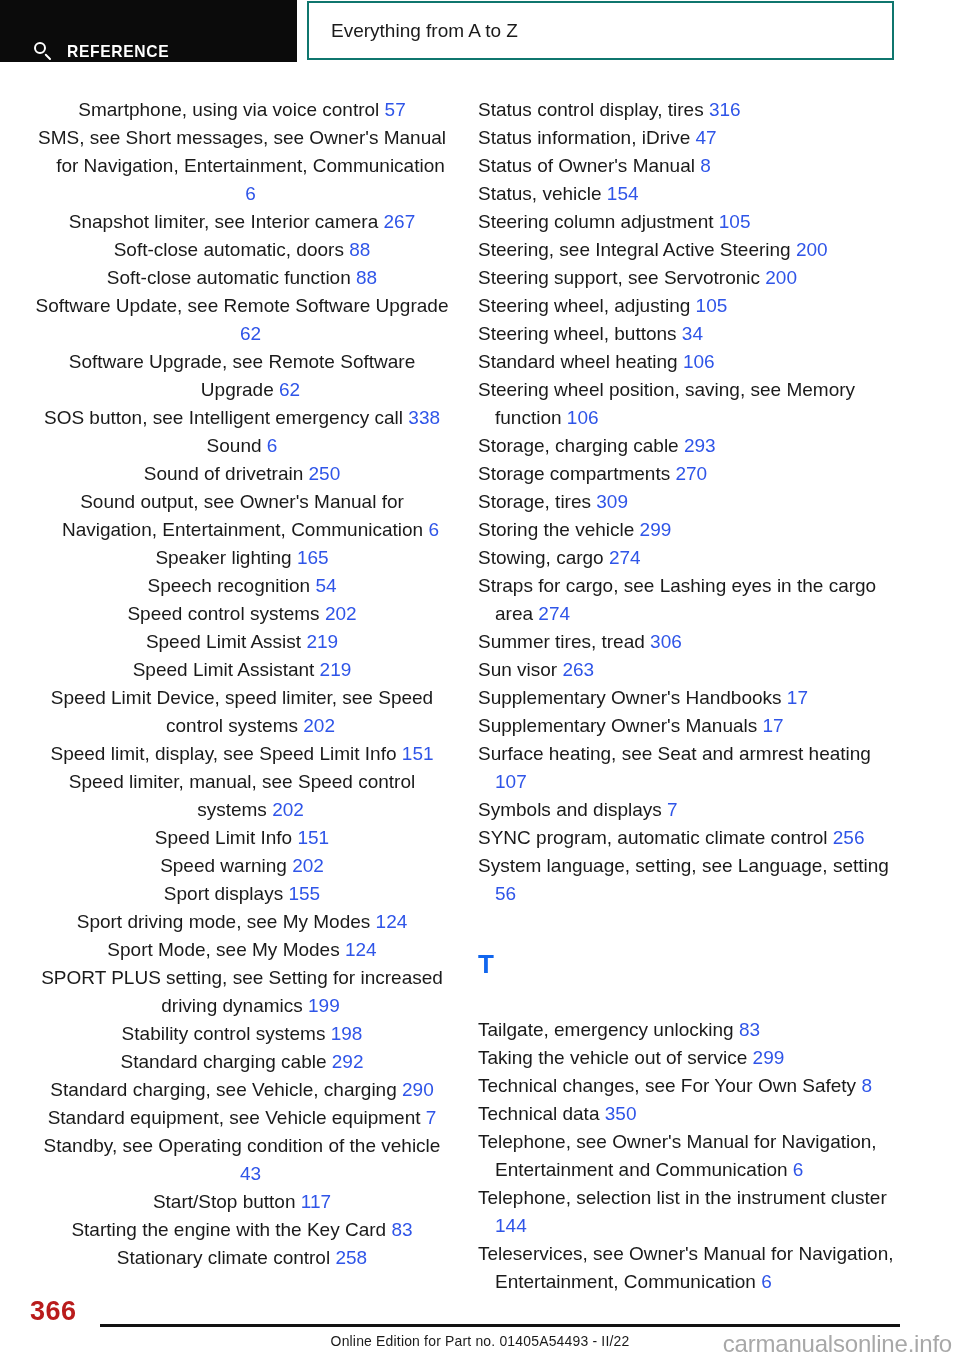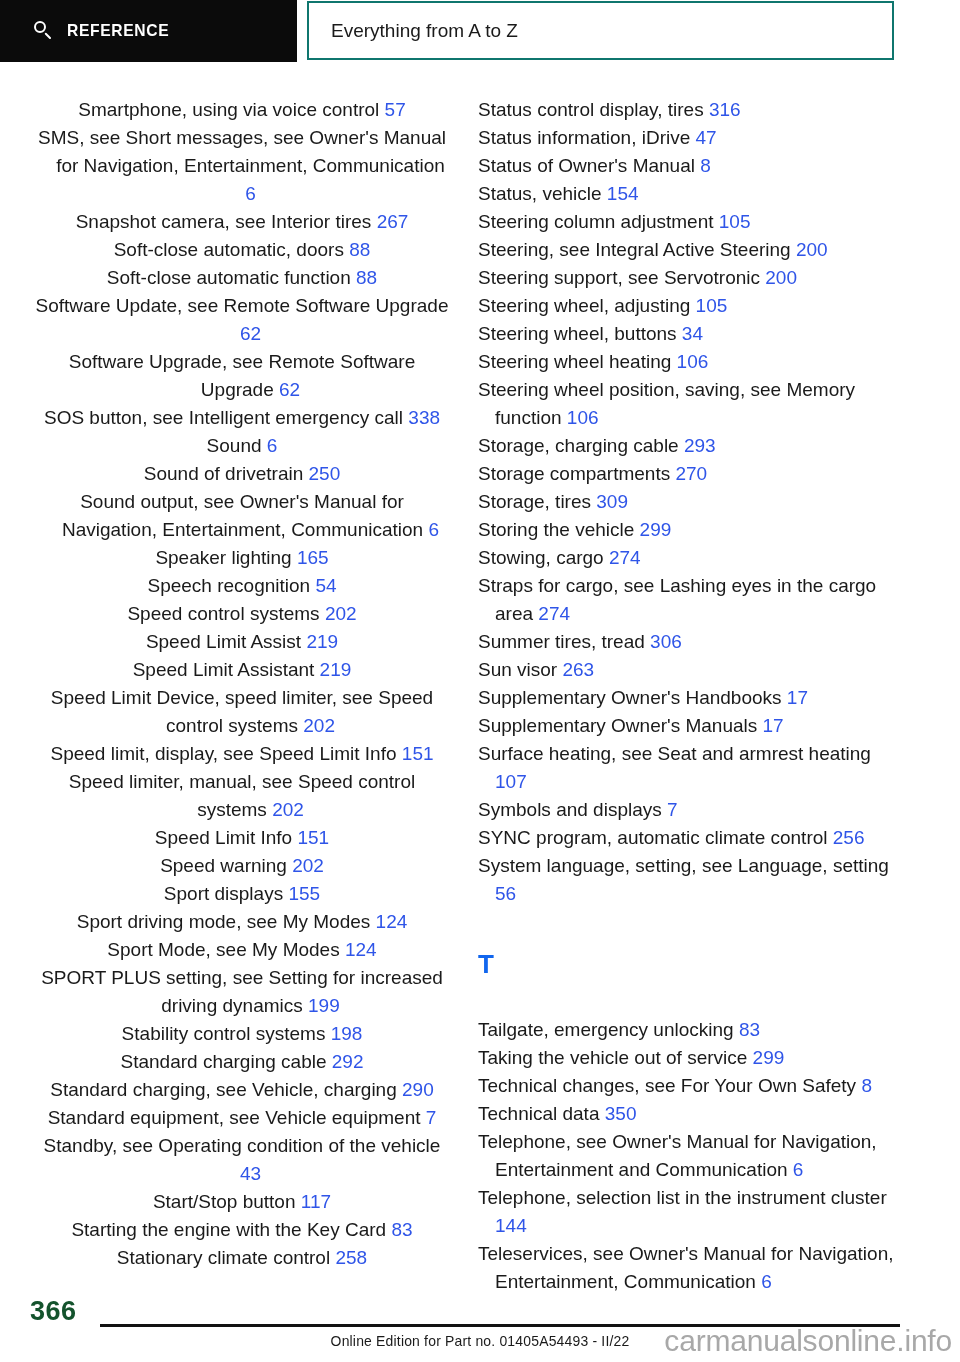--- a/index.html
+++ b/index.html
@@ -26,21 +26,21 @@
     height: 62px;
   }
   .header-tab {
     position: absolute;
     left: 0;
     top: 0;
     width: 297px;
     height: 62px;
     background: #0b0b0b;
     display: flex;
-    align-items: center;
+    align-items: flex-end;
     box-sizing: border-box;
     padding-left: 34px;
   }
   .search-icon {
     width: 20px;
     height: 20px;
     position: relative;
     flex: 0 0 auto;
     margin-right: 13px;
   }
@@ -139,21 +139,21 @@
     bottom: 0;
     width: 960px;
     height: 78px;
   }
   .page-number {
     position: absolute;
     left: 30px;
     top: 12px;
     font-size: 27px;
     font-weight: bold;
-    color: #14532d;
+    color: #b91c1c;
     font-family: "Liberation Sans Narrow", "Liberation Sans", sans-serif;
     letter-spacing: 0.5px;
   }
   .footer-rule {
     position: absolute;
     left: 100px;
     top: 40px;
     width: 800px;
     height: 3px;
     background: #111111;
@@ -167,21 +167,21 @@
     font-size: 15px;
     color: #1a1a1a;
     font-family: "Liberation Sans Narrow", "Liberation Sans", sans-serif;
     letter-spacing: 0.2px;
     transform: scaleX(0.93);
   }
   .watermark {
     position: absolute;
     right: 8px;
     bottom: 4px;
-    font-size: 30px;
+    font-size: 24px;
     color: #a8a8a8;
     font-family: "Liberation Sans", sans-serif;
     letter-spacing: -0.2px;
     white-space: nowrap;
   }
 </style>
 </head>
 <body>
 
 <div class="header">
@@ -194,21 +194,21 @@
   </div>
   <div class="header-box">
     <span class="header-box-label">Everything from A to Z</span>
   </div>
 </div>
 
 <div class="columns">
   <div class="col col-left" id="col-left">
       <div class="entry"><span class="first">Smartphone, using via voice control </span><span class="pg">57</span></div>
       <div class="entry"><span class="first">SMS, see Short messages, see Owner's Manual for Navigation, Entertainment, Communication </span><span class="pg">6</span></div>
-      <div class="entry"><span class="first">Snapshot camera, see Interior tires </span><span class="pg">267</span></div>
+      <div class="entry"><span class="first">Snapshot limiter, see Interior camera </span><span class="pg">267</span></div>
       <div class="entry"><span class="first">Soft-close automatic, doors </span><span class="pg">88</span></div>
       <div class="entry"><span class="first">Soft-close automatic function </span><span class="pg">88</span></div>
       <div class="entry"><span class="first">Software Update, see Remote Software Upgrade </span><span class="pg">62</span></div>
       <div class="entry"><span class="first">Software Upgrade, see Remote Software Upgrade </span><span class="pg">62</span></div>
       <div class="entry"><span class="first">SOS button, see Intelligent emergency call </span><span class="pg">338</span></div>
       <div class="entry"><span class="first">Sound </span><span class="pg">6</span></div>
       <div class="entry"><span class="first">Sound of drivetrain </span><span class="pg">250</span></div>
       <div class="entry"><span class="first">Sound output, see Owner's Manual for Navigation, Entertainment, Communication </span><span class="pg">6</span></div>
       <div class="entry"><span class="first">Speaker lighting </span><span class="pg">165</span></div>
       <div class="entry"><span class="first">Speech recognition </span><span class="pg">54</span></div>
@@ -236,21 +236,21 @@
   <div class="col col-right" id="col-right">
       <div class="entry"><span class="first">Status control display, tires </span><span class="pg">316</span></div>
       <div class="entry"><span class="first">Status information, iDrive </span><span class="pg">47</span></div>
       <div class="entry"><span class="first">Status of Owner's Manual </span><span class="pg">8</span></div>
       <div class="entry"><span class="first">Status, vehicle </span><span class="pg">154</span></div>
       <div class="entry"><span class="first">Steering column adjustment </span><span class="pg">105</span></div>
       <div class="entry"><span class="first">Steering, see Integral Active Steering </span><span class="pg">200</span></div>
       <div class="entry"><span class="first">Steering support, see Servotronic </span><span class="pg">200</span></div>
       <div class="entry"><span class="first">Steering wheel, adjusting </span><span class="pg">105</span></div>
       <div class="entry"><span class="first">Steering wheel, buttons </span><span class="pg">34</span></div>
-      <div class="entry"><span class="first">Steering wheel heating </span><span class="pg">106</span></div>
+      <div class="entry"><span class="first">Standard wheel heating </span><span class="pg">106</span></div>
       <div class="entry"><span class="first">Steering wheel position, saving, see Memory function </span><span class="pg">106</span></div>
       <div class="entry"><span class="first">Storage, charging cable </span><span class="pg">293</span></div>
       <div class="entry"><span class="first">Storage compartments </span><span class="pg">270</span></div>
       <div class="entry"><span class="first">Storage, tires </span><span class="pg">309</span></div>
       <div class="entry"><span class="first">Storing the vehicle </span><span class="pg">299</span></div>
       <div class="entry"><span class="first">Stowing, cargo </span><span class="pg">274</span></div>
       <div class="entry"><span class="first">Straps for cargo, see Lashing eyes in the cargo area </span><span class="pg">274</span></div>
       <div class="entry"><span class="first">Summer tires, tread </span><span class="pg">306</span></div>
       <div class="entry"><span class="first">Sun visor </span><span class="pg">263</span></div>
       <div class="entry"><span class="first">Supplementary Owner's Handbooks </span><span class="pg">17</span></div>

